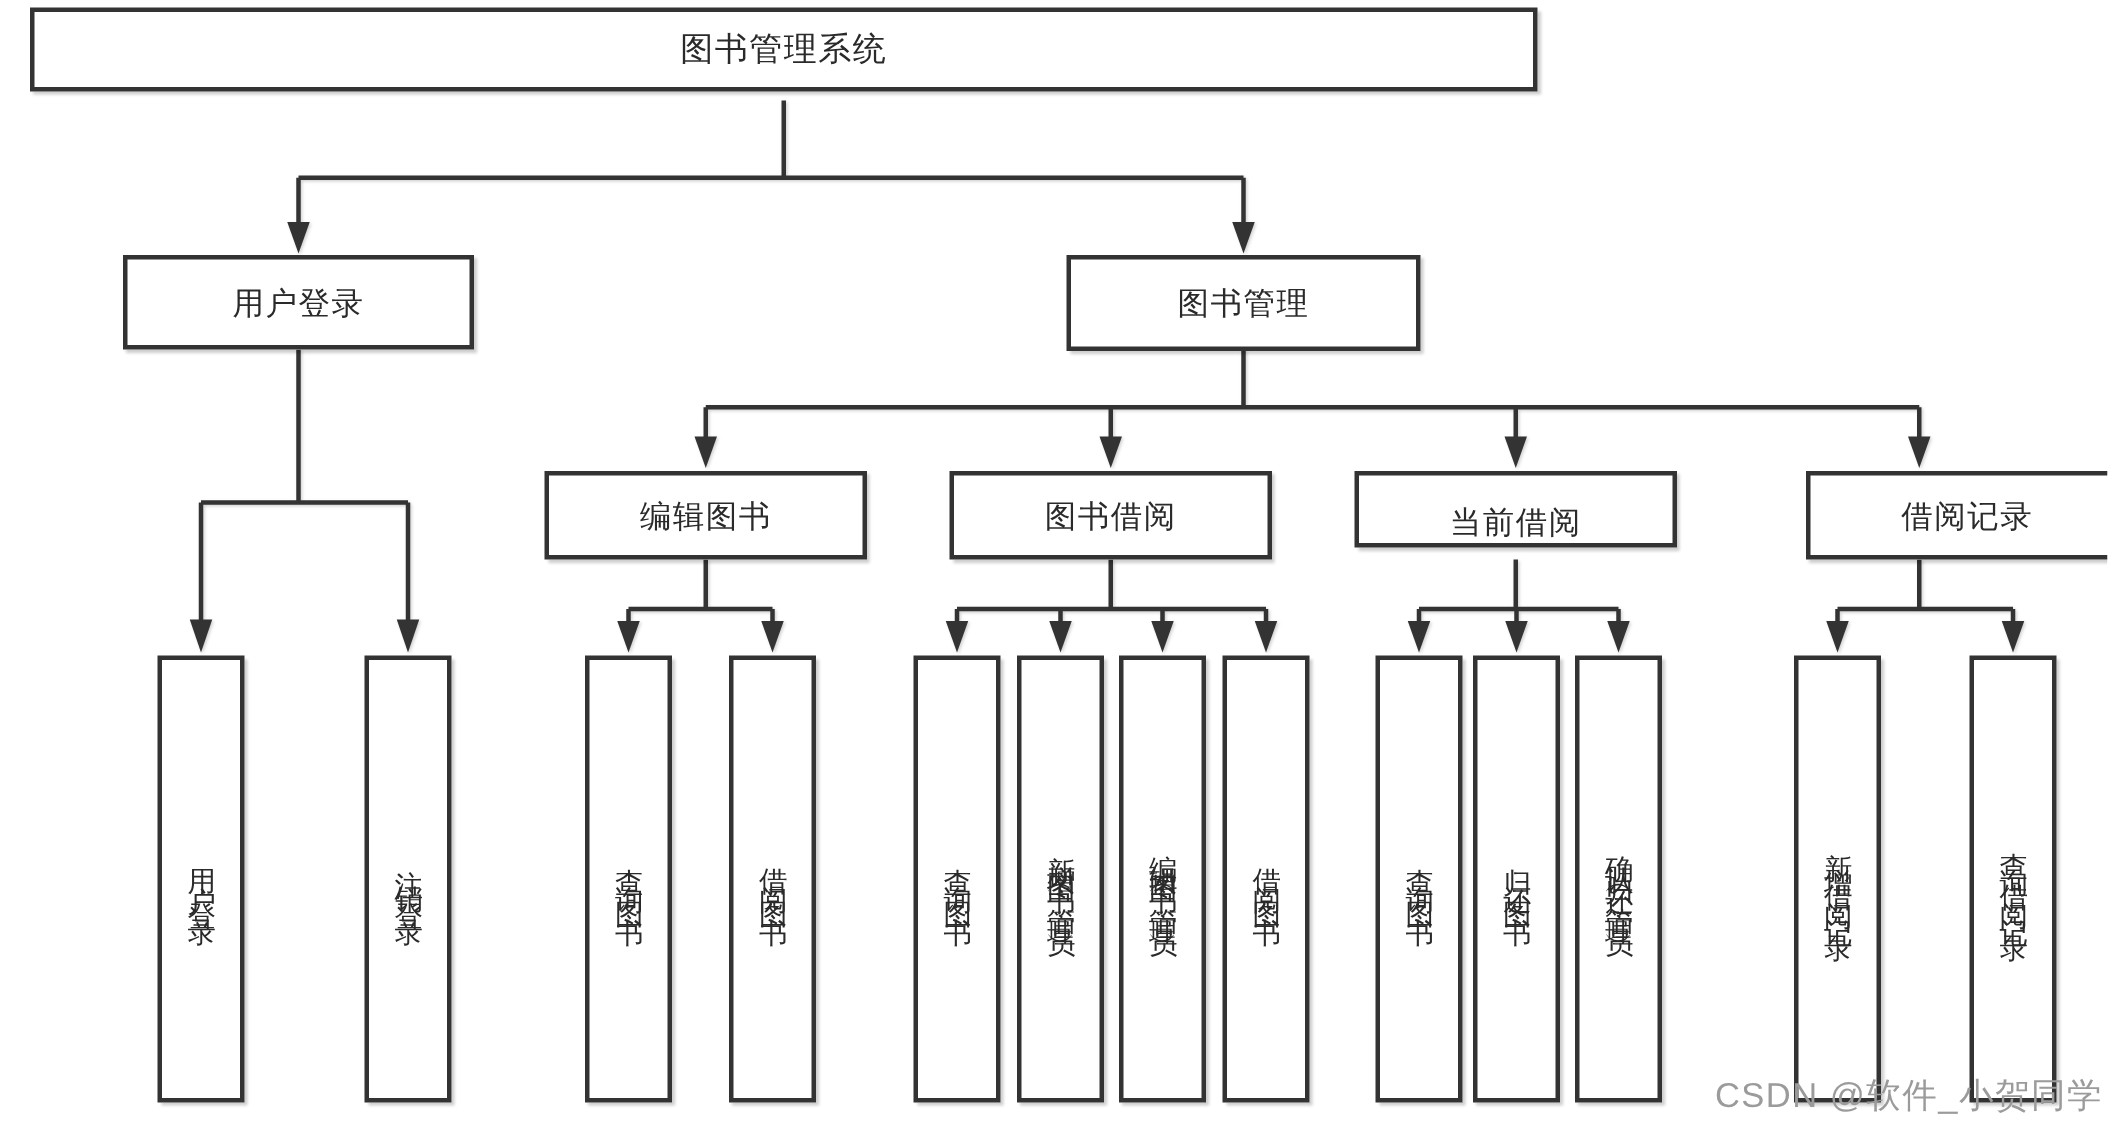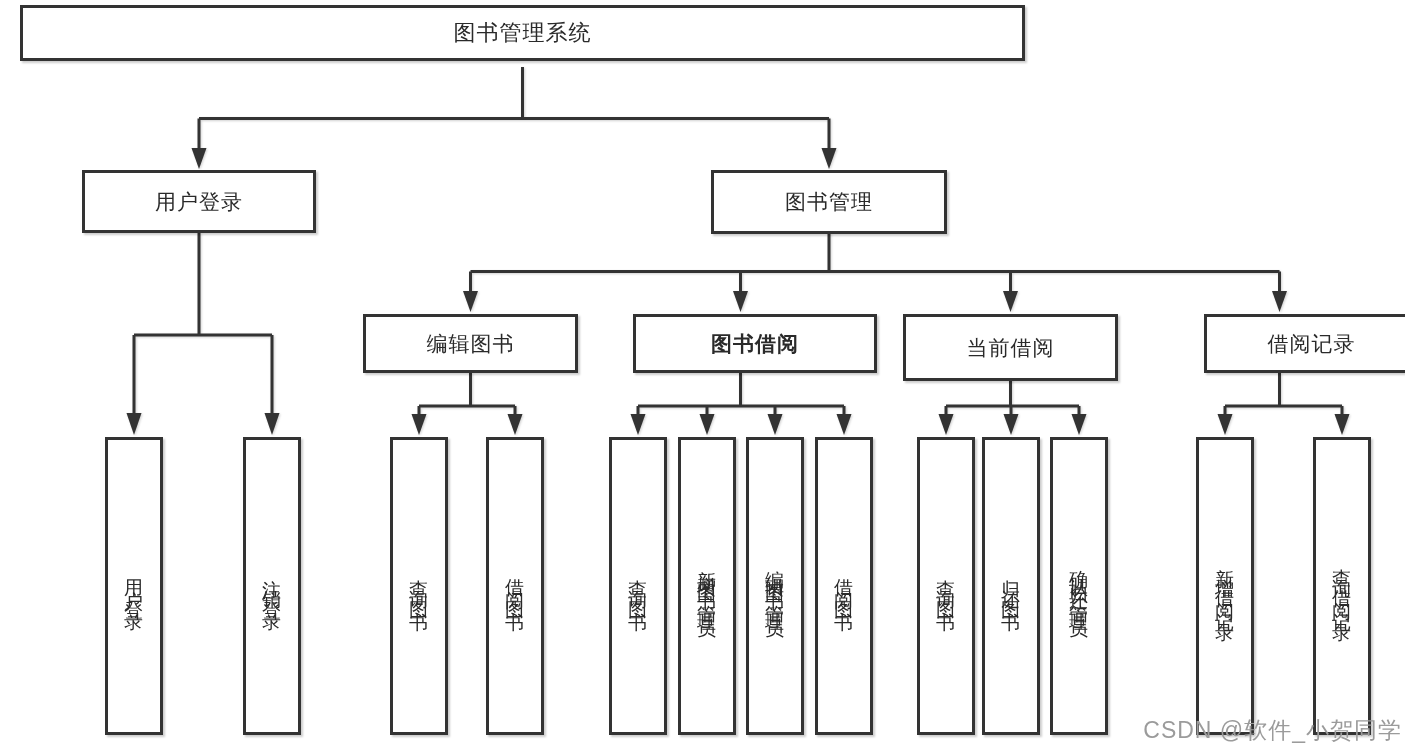--- a/index.html
+++ b/index.html
@@ -107,24 +107,24 @@
   <div class="node lv-2" style="left:82px; top:170px; width:234px; height:63px;">
     <span class="label">用户登录</span>
   </div>
   <div class="node lv-2" style="left:711px; top:170px; width:236px; height:64px;">
     <span class="label">图书管理</span>
   </div>
 
   <div class="node lv-3" style="left:363px; top:314px; width:215px; height:59px;">
     <span class="label">编辑图书</span>
   </div>
-  <div class="node lv-3" style="left:633px; top:314px; width:244px; height:59px;font-weight:bold;">
+  <div class="node lv-3" style="left:633px; top:314px; width:215px; height:59px;">
     <span class="label">图书借阅</span>
   </div>
-  <div class="node lv-3" style="left:903px; top:314px; width:215px; height:67px;">
+  <div class="node lv-3" style="left:903px; top:314px; width:215px; height:51px;align-items:flex-end;">
     <span class="label">当前借阅</span>
   </div>
   <div class="node lv-3" style="left:1172px; top:314px; width:215px; height:59px;margin-left:32px;">
     <span class="label">借阅记录</span>
   </div>
 
   <div class="node leaf" style="left:105px; top:437px; width:58px; height:298px;">
     <span class="label">用户登录</span>
   </div>
   <div class="node leaf" style="left:243px; top:437px; width:58px; height:298px;">

